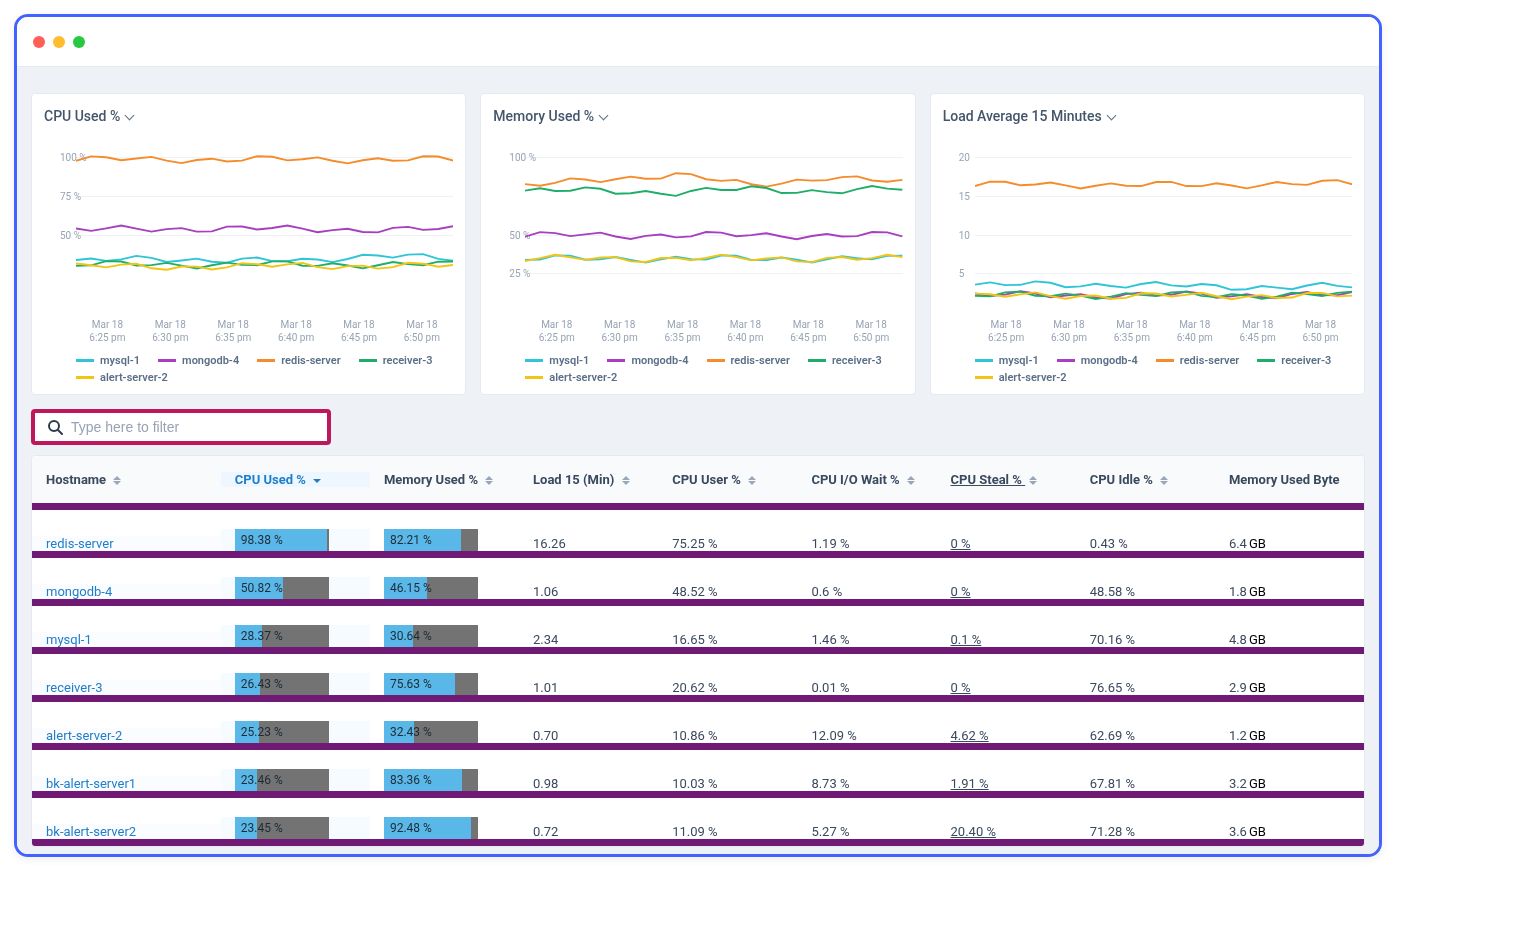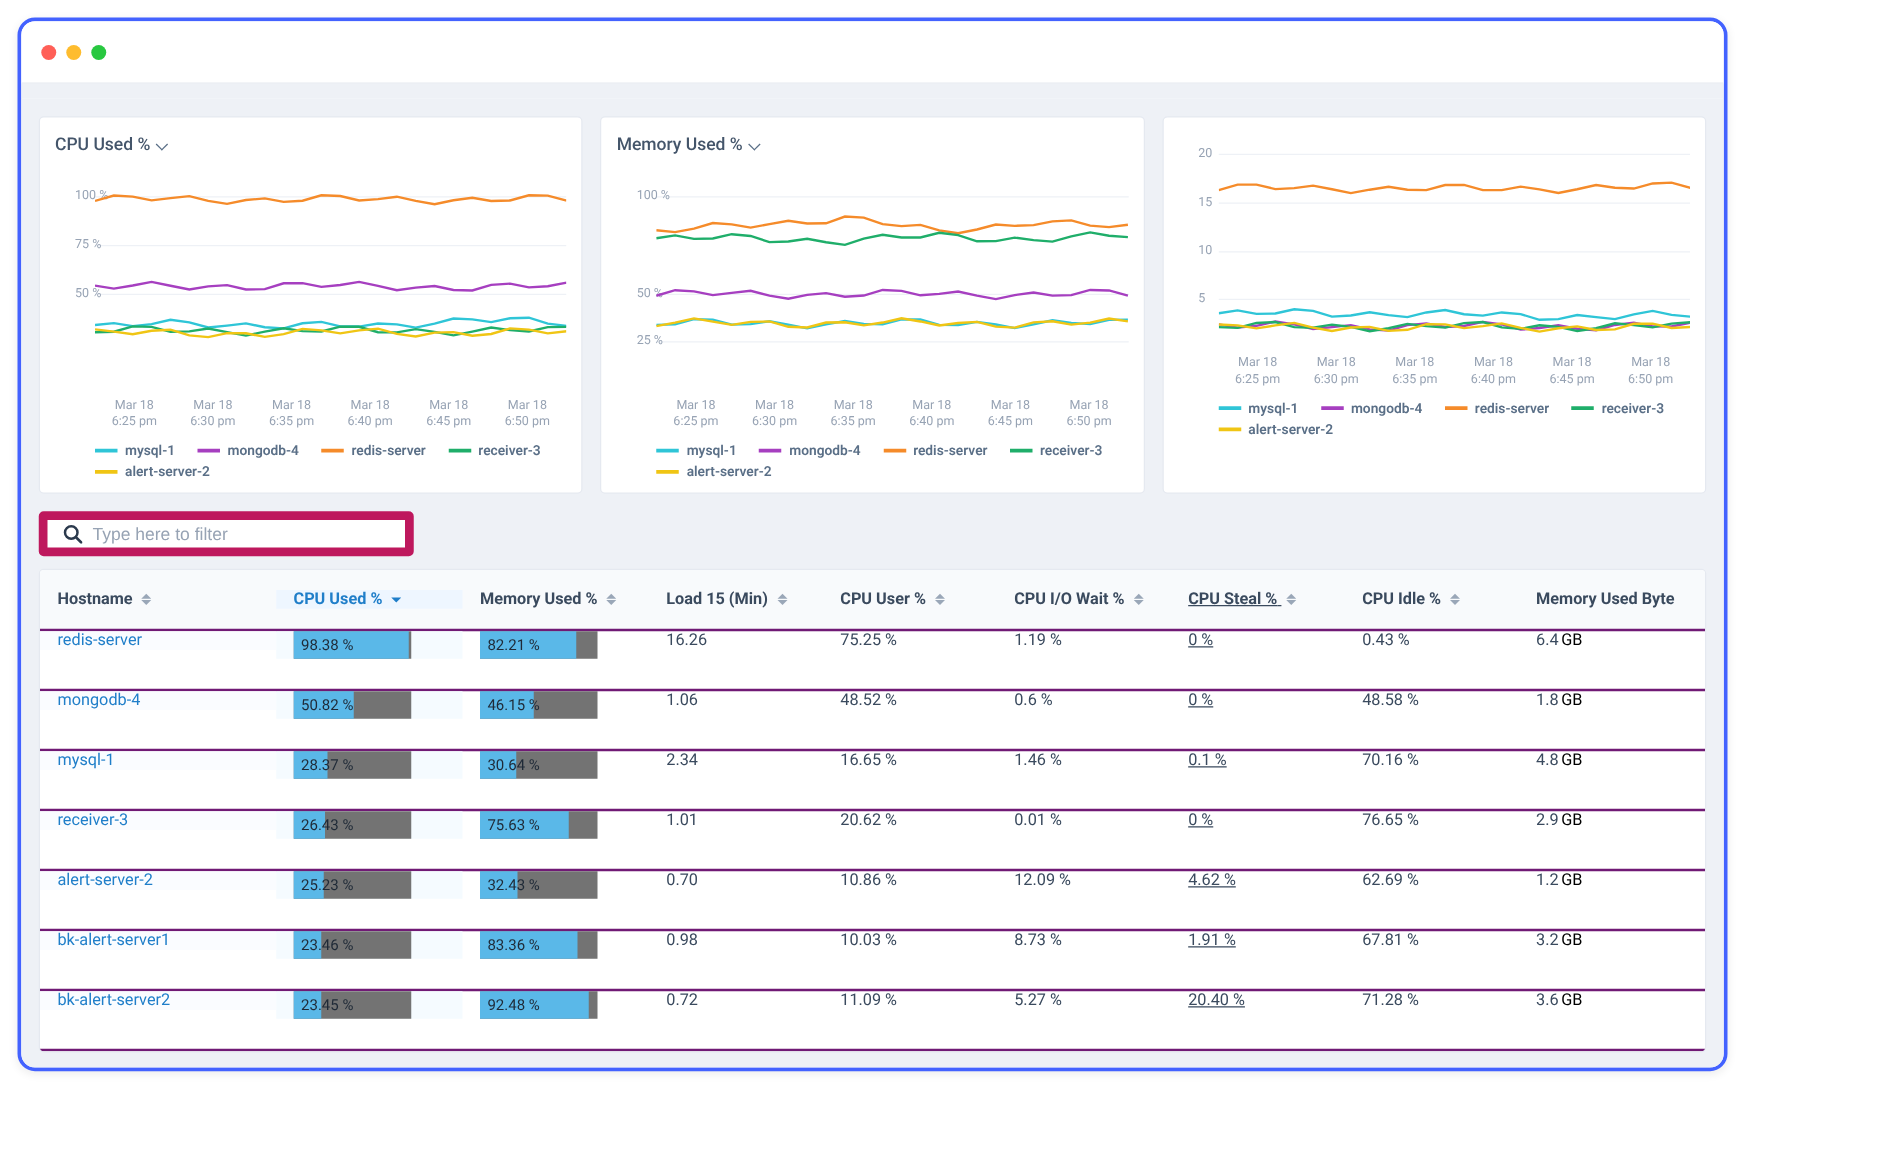--- a/index.html
+++ b/index.html
@@ -115,21 +115,21 @@
     color:#5a6f87;
     font-weight:600;
   }
   .legend-item { display:flex; align-items:center; gap:6px; }
   .legend-swatch { width:18px; height:3px; }
   
   .filter-wrap {
     display:flex;
     align-items:center;
     background:#fff;
-    border:7px solid #be185d;
+    border:4px solid #be185d;
     border-radius:4px;
     width: 300px;
     height:36px;
     padding:0 12px;
     gap:8px;
     margin-bottom:10px;
   }
   .filter-wrap svg { flex-shrink:0; }
   .filter-wrap input {
     border:none;
@@ -142,21 +142,21 @@
   .filter-wrap input::placeholder { color:#97a3b4; }
   
   .data-table {
     background:#fff;
     border:1px solid #e5e9f0;
     border-radius:4px;
     overflow:hidden;
     width:100%;
   }
   .tbl { display:flex; flex-direction:column; }
-  .tbl-row { display:flex; border-bottom:2px solid #701a75; min-height:48px; align-items:flex-start; }
+  .tbl-row { display:flex; border-bottom:7px solid #701a75; min-height:48px; align-items:flex-end; }
   .tbl-head { background:#f8fafc; font-weight:700; color:#3a4a5e; font-size:13px; padding:16px 0;}
   .tbl-cell { padding:0 14px; font-size:13px; color:#3a4a5e; }
   .c-host { width:190px; }
   .c-cpu  { width:150px; }
   .c-mem  { width:150px; }
   .c-load { width:140px; }
   .c-user { width:140px; }
   .c-io   { width:140px; }
   .c-steal{ width:140px;text-decoration:underline; }
   .c-idle { width:140px; }
@@ -313,20 +313,24 @@
               <span>receiver-3</span>
             </div>
             <div class="legend-item">
               <span class="legend-swatch" style="background: rgb(240, 197, 20);"></span>
               <span>alert-server-2</span>
             </div>
           </div>
       </div>
 
       <div class="chart-card">
+        <div class="chart-title">
+          <span>Load Average 15 Minutes</span>
+          <span class="chevron"></span>
+        </div>
         <div class="chart-plot" id="plot-2">
             <div class="grid-line" style="top: 15.4545px;"></div>
             <div class="y-tick" style="top: 15.4545px;">20</div>
             <div class="grid-line" style="top: 54.0909px;"></div>
             <div class="y-tick" style="top: 54.0909px;">15</div>
             <div class="grid-line" style="top: 92.7273px;"></div>
             <div class="y-tick" style="top: 92.7273px;">10</div>
             <div class="grid-line" style="top: 131.364px;"></div>
             <div class="y-tick" style="top: 131.364px;">5</div>
             <svg viewBox="0 0 400 170" preserveAspectRatio="none" style="left: 32px; width: calc(100% - 32px);">

